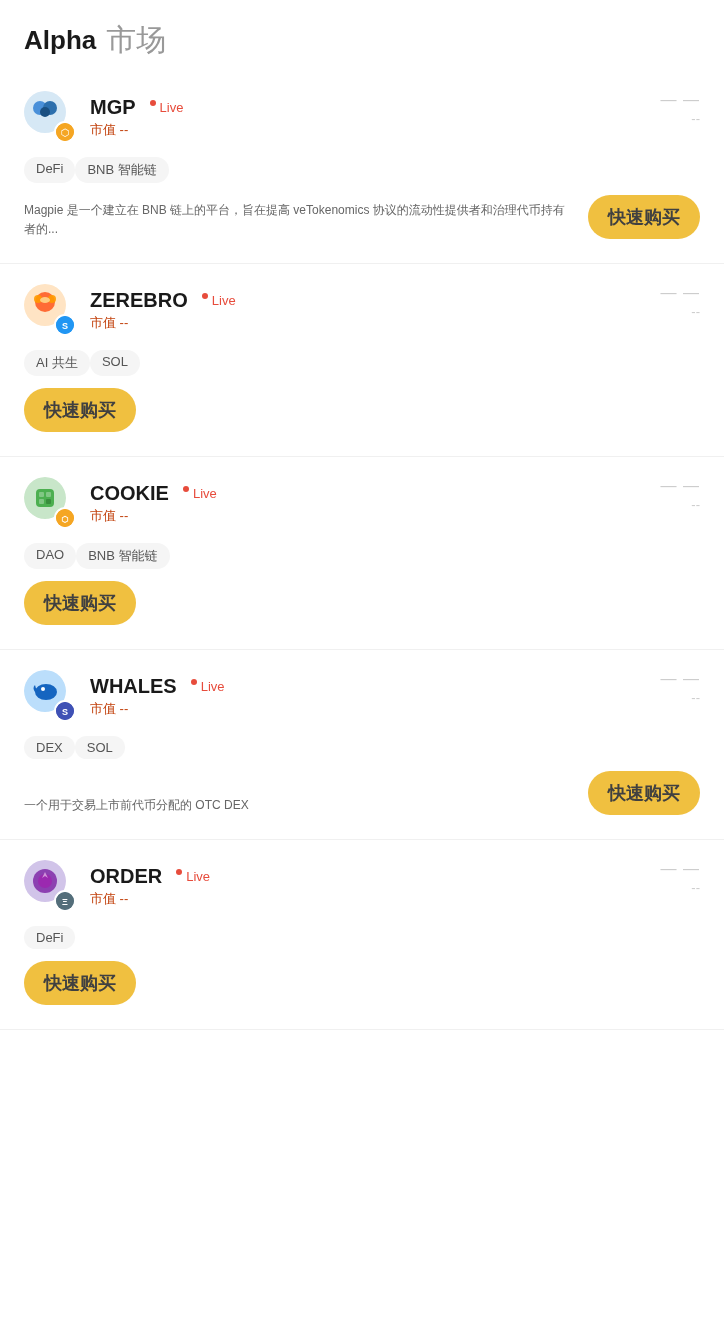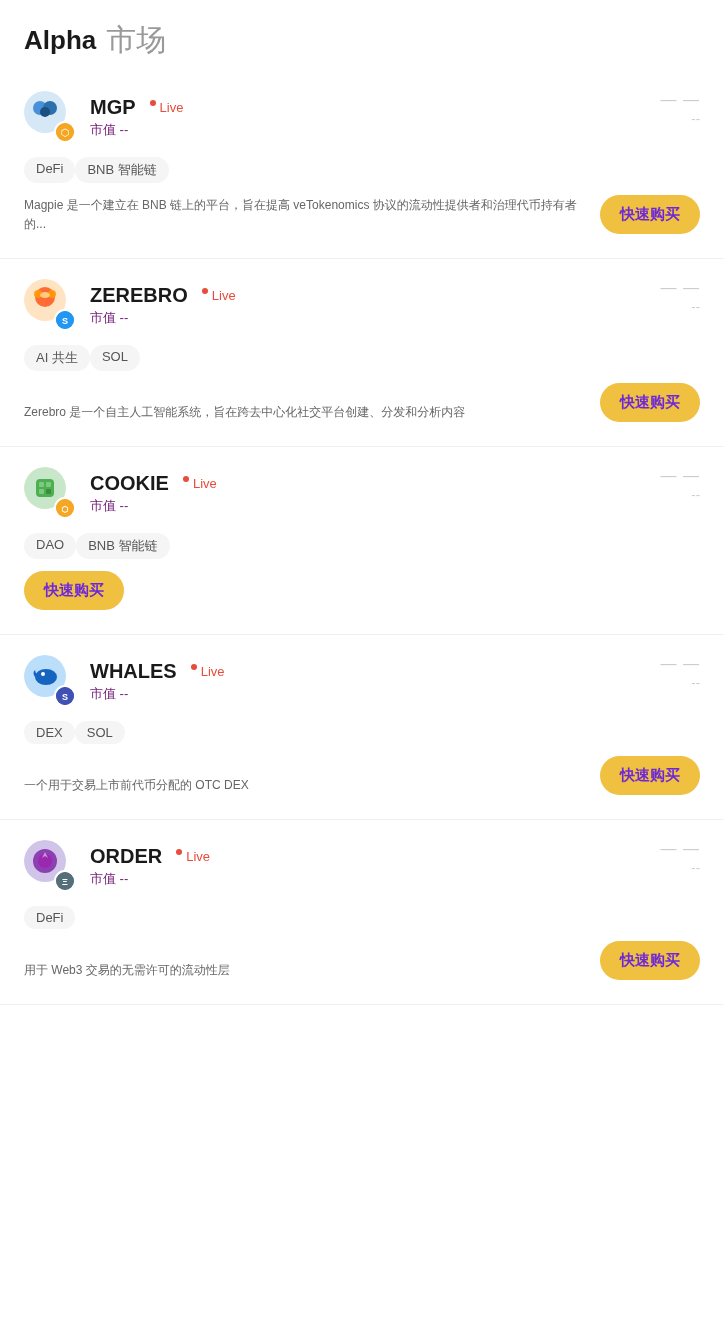--- a/index.html
+++ b/index.html
@@ -90,21 +90,21 @@
     }
     .live-dot {
       width: 6px;
       height: 6px;
       border-radius: 50%;
       background: #e74c3c;
       display: inline-block;
     }
     .market-cap {
       font-size: 13px;
-      color: #701a75;
+      color: #c2410c;
       margin-top: 2px;
     }
     .card-right {
       display: flex;
       flex-direction: column;
       align-items: flex-end;
       gap: 2px;
       flex-shrink: 0;
     }
     .more-icon {
@@ -141,23 +141,23 @@
       font-size: 12px;
       color: #666;
       line-height: 1.6;
       flex: 1;
     }
     .buy-btn {
       background: #f0c040;
       border: none;
       border-radius: 22px;
       padding: 10px 20px;
-      font-size: 15px;
+      font-size: 18px;
       font-weight: 600;
-      color: #6d28d9;
+      color: #404040;
       cursor: pointer;
       white-space: nowrap;
       flex-shrink: 0;
     }
   </style>
 </head>
 <body>
 
 <div class="header">
   <span class="header-title-black">Alpha</span>
@@ -247,21 +247,20 @@
       <div class="card-right">
         <span class="more-icon">— —</span>
         <span class="right-value">--</span>
       </div>
     </div>
     <div class="tags-row">
       <span class="tag">AI 共生</span>
         <span class="tag">SOL</span>
     </div>
     <div class="card-body">
-      <p class="description">Zerebro 是一个自主人工智能系统，旨在跨去中心化社交平台创建、分发和分析内容</p>
       <button class="buy-btn">快速购买</button>
     </div>
   </div>
     <div class="card">
     <div class="card-top">
       <div class="card-left">
         <div class="logo-container">
           <div class="logo-main" style="background:#e8f5e9">
             <svg width="42" height="42" viewBox="0 0 42 42" fill="none" xmlns="http://www.w3.org/2000/svg">
     <circle cx="21" cy="21" r="21" fill="#c8e6c9"></circle>
@@ -385,17 +384,16 @@
       </div>
       <div class="card-right">
         <span class="more-icon">— —</span>
         <span class="right-value">--</span>
       </div>
     </div>
     <div class="tags-row">
       <span class="tag">DeFi</span>
     </div>
     <div class="card-body">
-      <p class="description">用于 Web3 交易的无需许可的流动性层</p>
       <button class="buy-btn">快速购买</button>
     </div>
   </div>
   </div>
 
 </body></html>

